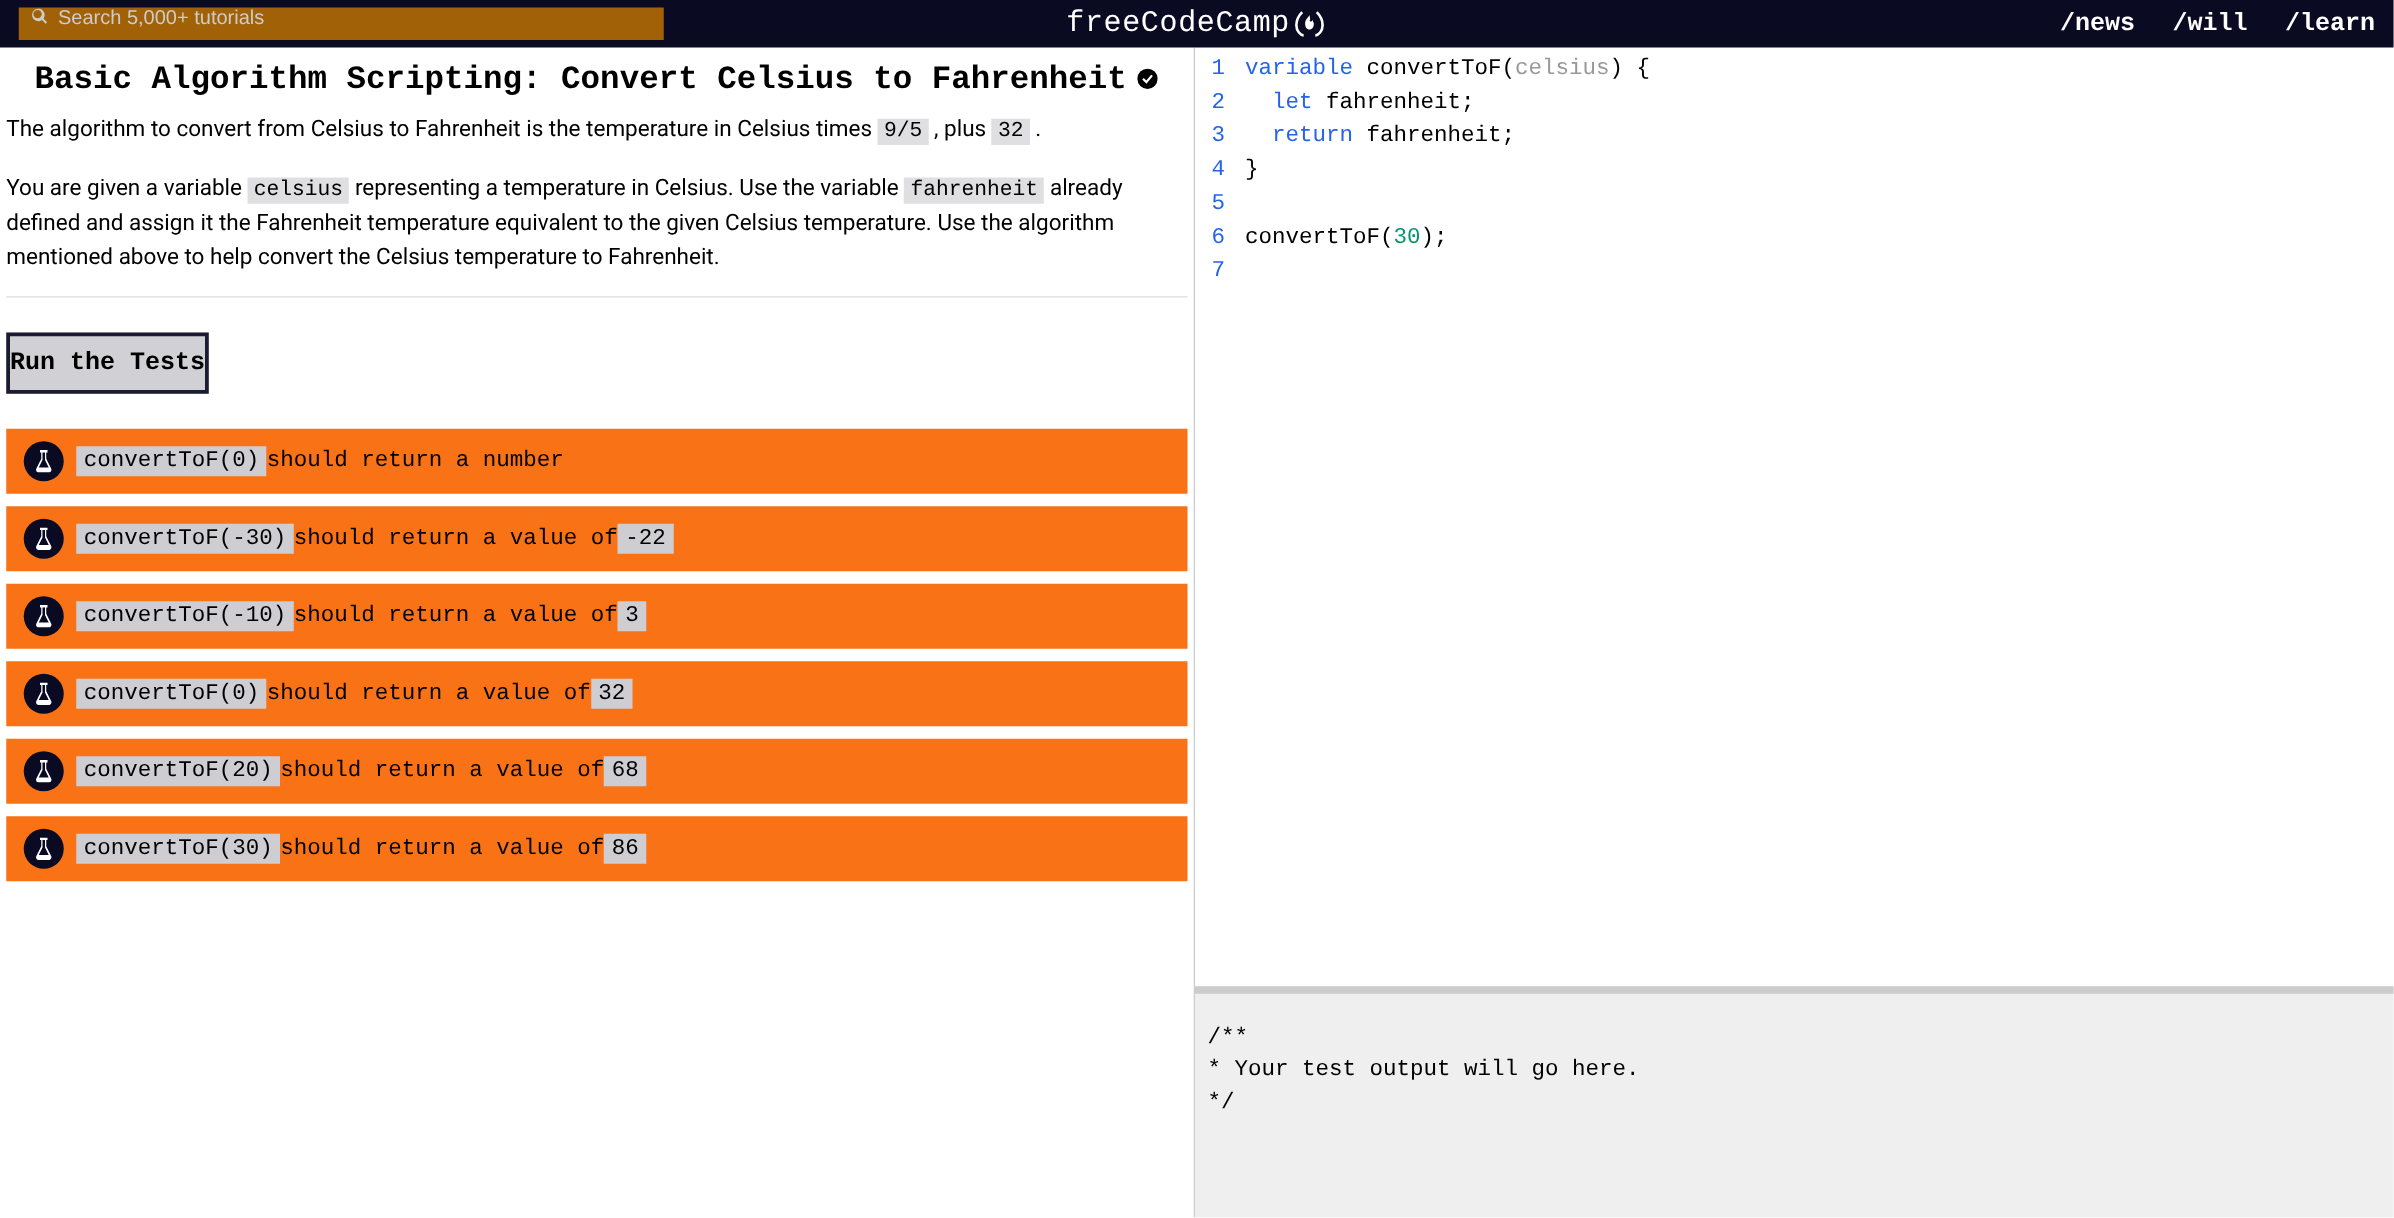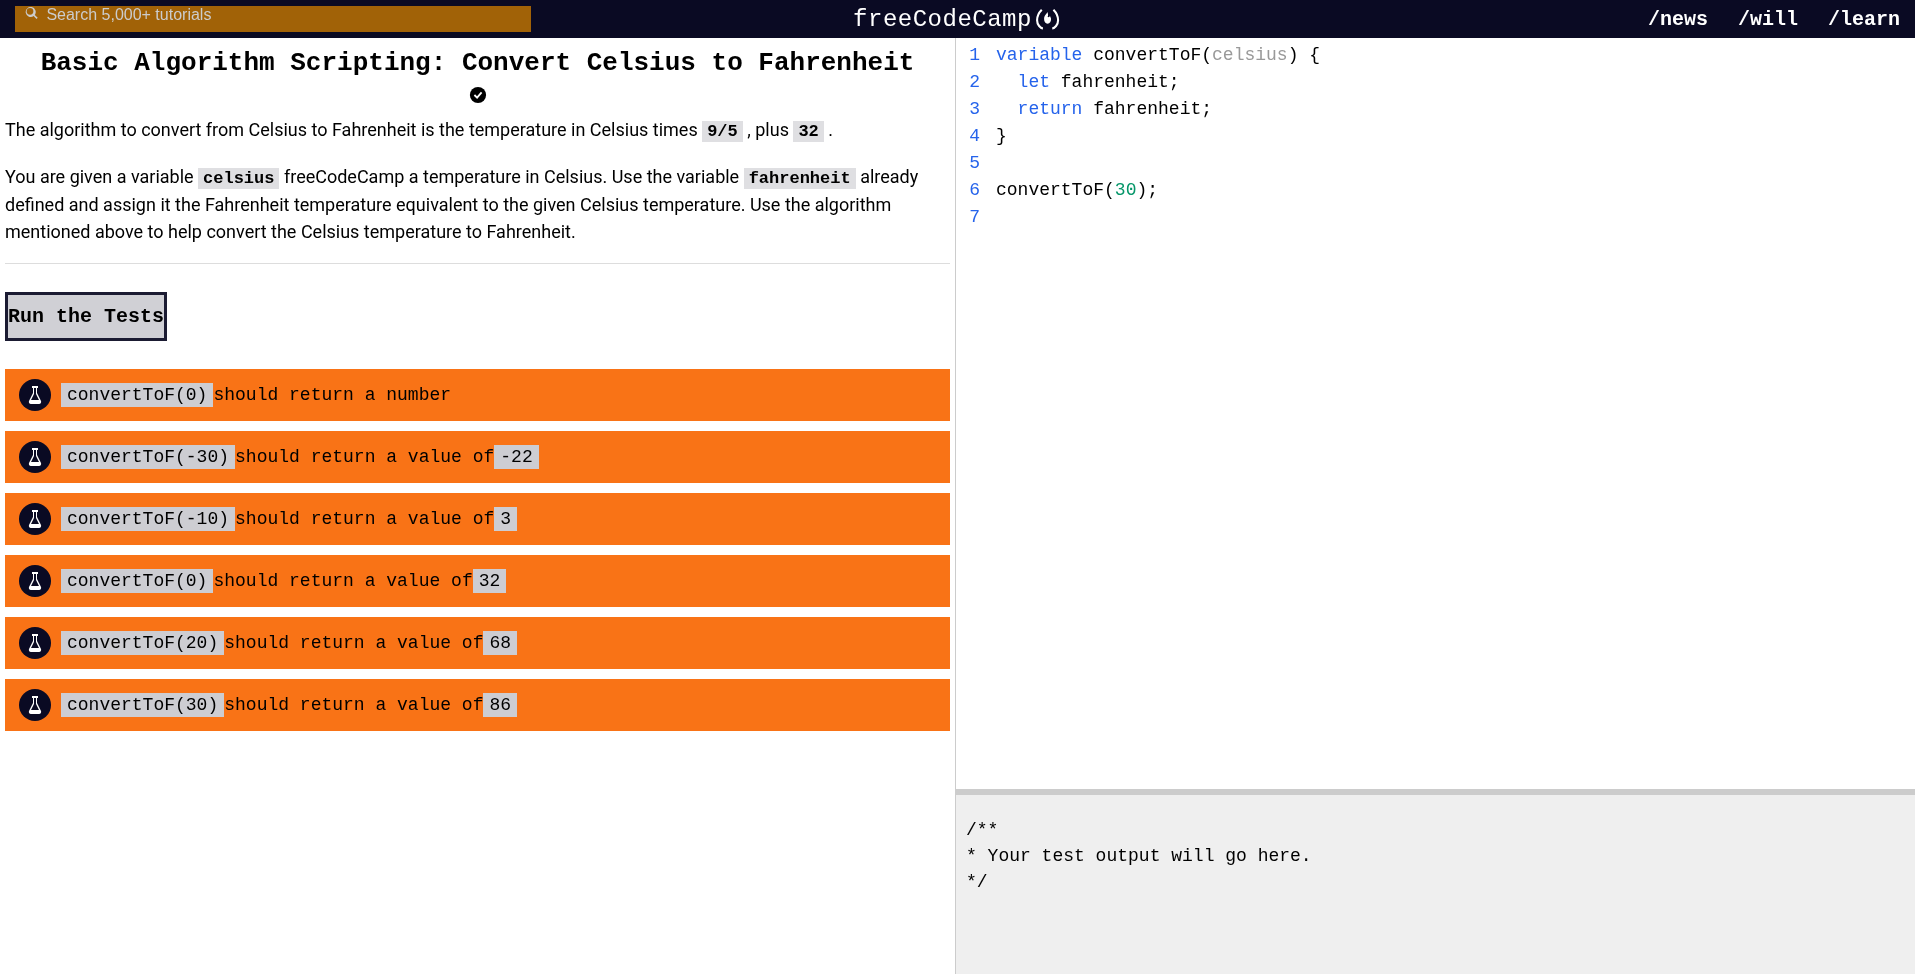--- a/index.html
+++ b/index.html
@@ -8,25 +8,25 @@
 .search-wrap { display: flex; align-items: flex-start; background: #a16207; height: 26px; width: 516px; padding: 0 10px; }
 .search-wrap svg { width: 14px; height: 14px; fill: #ccc; margin-right: 8px; }
 .search-input { background: transparent; border: none; color: #ccc; font-size: 16px; outline: none; width: 100%; }
 .search-input::placeholder { color: #ccc; }
 .brand { position: absolute; left: 50%; transform: translateX(-50%); font-family: "Courier New", monospace; font-size: 24px; font-weight: 400; letter-spacing: 0.5px; display: flex; align-items: center; }
 .brand svg { margin-left: 2px; }
 .navlinks { margin-left: auto; display: flex; gap: 30px; font-family: "Courier New", monospace; font-size: 20px; font-weight: bold; }
 .navlinks a { color: #fff; text-decoration: none; }
 .main { flex: 1; display: flex; overflow: hidden; }
 .left { width: 955px; padding: 10px 5px 0 5px; overflow-y: auto; background: #fff; }
-.title-row { display: flex; align-items: center; justify-content: center; gap: 8px; margin-bottom: 12px; flex-direction: column; }
+.title-row { display: flex; align-items: center; justify-content: center; gap: 8px; margin-bottom: 12px; }
 .title { font-family: "Courier New", monospace; font-size: 26px; font-weight: bold; text-align: center; color: #000; }
 .check-badge { width: 18px; height: 18px; }
 .desc { font-size: 18px; line-height: 1.5; color: #000; margin-bottom: 18px; }
-code.inline { background: #dfdfe2; font-family: "Courier New", monospace; font-size: 17px; padding: 1px 5px; color: #000; font-weight: bold; }
+code.inline { background: #dfdfe2; font-family: "Courier New", monospace; font-size: 17px; padding: 1px 5px; color: #000; }
 .hr { border: none; border-top: 1px solid #ddd; margin-bottom: 28px; }
 .btn-col { display: flex; gap: 8px; margin-bottom: 28px; }
 .btn { background: #d0d0d5; border: 3px solid #1b1b32; font-family: "Courier New", monospace; font-size: 20px; font-weight: bold; padding: 10px 0; text-align: center; cursor: pointer; color: #000; }
 .caret-up { display: inline-block; width: 0; height: 0; border-left: 5px solid transparent; border-right: 5px solid transparent; border-bottom: 6px solid #000; margin-left: 8px; vertical-align: middle; }
 .tests { display: flex; flex-direction: column; gap: 10px; }
 .test-row { background: #f97316; display: flex; align-items: center; min-height: 52px; padding: 0 14px 0 56px; position: relative; font-family: "Courier New", monospace; font-size: 18px; color: #000; }
 .test-icon { position: absolute; left: 14px; width: 32px; height: 32px; background: #0a0a23; border-radius: 50%; display: flex; align-items: center; justify-content: center; }
 .test-icon svg { width: 16px; height: 18px; fill: #fff; }
 .test-row code { background: #cdcdd2; padding: 2px 6px; font-family: "Courier New", monospace; }
 .right { flex: 1; display: flex; flex-direction: column; border-left: 1px solid #ccc; }
@@ -69,21 +69,21 @@
       <h1 class="title">Basic Algorithm Scripting: Convert Celsius to Fahrenheit</h1>
       <svg class="check-badge" viewBox="0 0 20 20">
           <circle cx="10" cy="10" r="9" fill="#000"></circle>
           <path d="M6 10l3 3 5-6" stroke="#fff" stroke-width="2" fill="none"></path>
         </svg>
     </div>
     <p class="desc">
       <span>The algorithm to convert from Celsius to Fahrenheit is the temperature in Celsius times </span><code class="inline">9/5</code><span> , plus </span><code class="inline">32</code><span> .</span>
     </p>
     <p class="desc">
-      <span>You are given a variable </span><code class="inline">celsius</code><span> freeCodeCamp a temperature in Celsius. Use the variable </span><code class="inline">fahrenheit</code><span> already defined and assign it the Fahrenheit temperature equivalent to the given Celsius temperature. Use the algorithm mentioned above to help convert the Celsius temperature to Fahrenheit.</span>
+      <span>You are given a variable </span><code class="inline">celsius</code><span> representing a temperature in Celsius. Use the variable </span><code class="inline">fahrenheit</code><span> already defined and assign it the Fahrenheit temperature equivalent to the given Celsius temperature. Use the algorithm mentioned above to help convert the Celsius temperature to Fahrenheit.</span>
     </p>
     <hr class="hr">
     <div class="btn-col">
       <button class="btn">Run the Tests</button>
     </div>
     <div class="tests" id="tests">
         <div class="test-row">
           <div class="test-icon">
             <svg viewBox="0 0 16 18">
               <path d="M5 0h6v2H10v5l4 8c.5 1-.2 3-2 3H4c-1.8 0-2.5-2-2-3l4-8V2H5V0zm2 2v6L4 14h8l-3-6V2H7z"></path>

